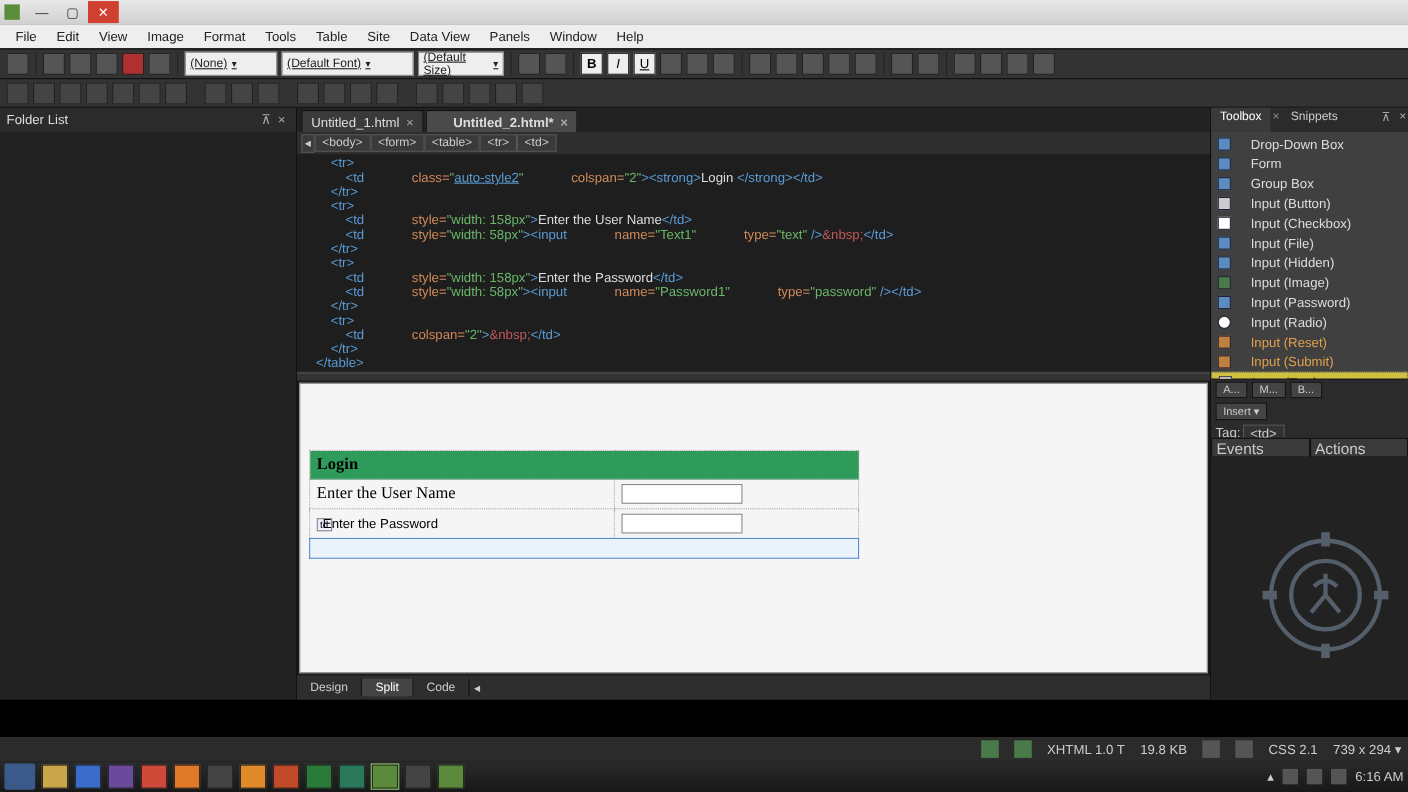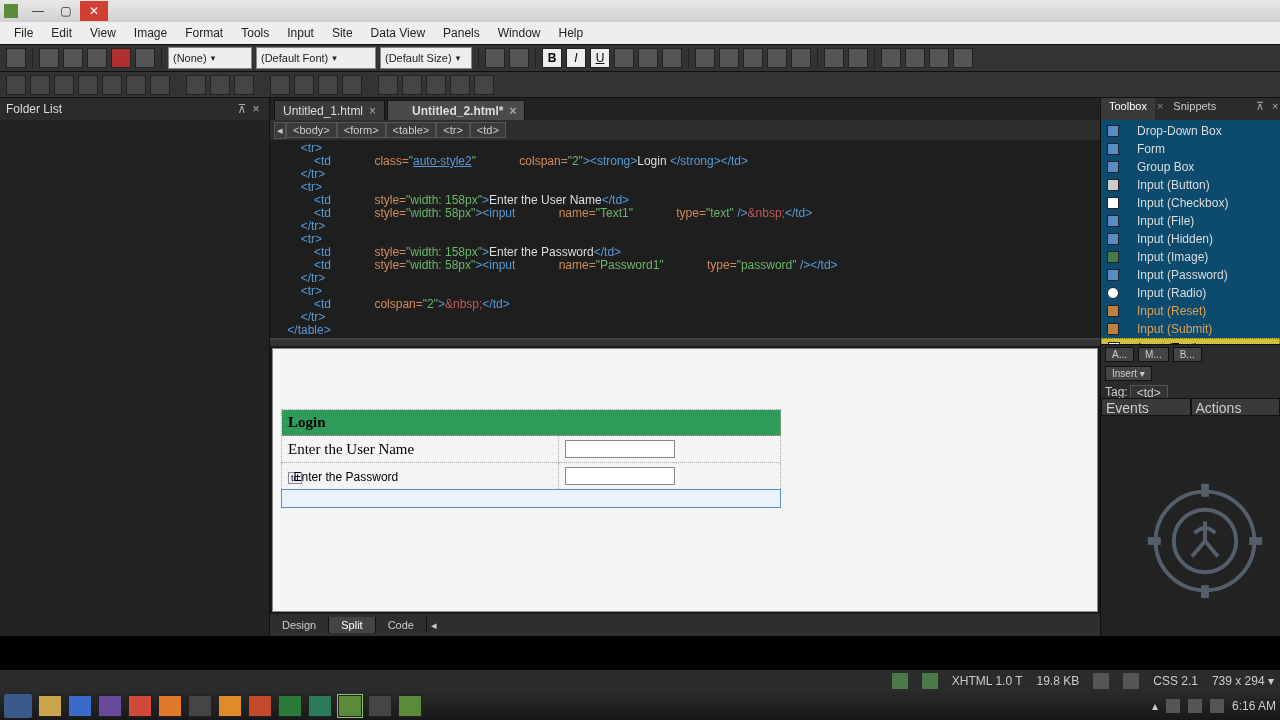--- a/index.html
+++ b/index.html
@@ -15,21 +15,21 @@
 
 
 .menubar { height: 22px; background: #eee; display: flex; align-items: center; padding-left: 6px; gap: 2px; }
 .menubar span { padding: 2px 8px; color: #222; }
 
 
 .toolbar { background: #333; border-top: 1px solid #111; border-bottom: 1px solid #111; display: flex; align-items: center; padding: 2px 6px; gap: 4px; height: 28px; }
 .toolbar .tb-btn { width: 20px; height: 20px; background: #555; border: 1px solid #222; }
 .toolbar .sep { width: 1px; height: 20px; background: #222; margin: 0 2px; }
 .toolbar select, .toolbar .combo { height: 22px; background: #eee; border: 1px solid #888; color: #222; font-size: 11px; padding: 0 4px; }
-.combo { display: inline-flex; align-items: center; }
+.combo { display: inline-flex; align-items: center; text-decoration: underline; }
 .combo::after { content: "▾"; margin-left: 4px; font-size: 9px; }
 
 .toolbar2 { background: #333; display: flex; align-items: center; padding: 2px 6px; gap: 4px; height: 26px; border-bottom: 1px solid #111; }
 .toolbar2 .tb-btn { width: 20px; height: 20px; background: #444; border: 1px solid #222; }
 
 
 .main { display: flex; height: 538px; background: #1a1a1a; }
 
 
 .folderlist { width: 270px; background: #222; border-right: 1px solid #111; display: flex; flex-direction: column; }
@@ -63,21 +63,21 @@
 .login-table td { border: 1px dotted #aaa; padding: 4px 6px; font-family: "Times New Roman", serif; font-size: 15px; }
 .login-header { background: #2e9b5b; color: #000; font-family: "Times New Roman", serif; font-size: 22px; font-weight: bold; padding: 4px 6px; }
 .login-table input { border: 1px solid #888; height: 18px; width: 110px; }
 .editing-row td { border: 1px solid #5a8cd0 !important; background: #eaf2fb; height: 18px; }
 
 .view-tabs { height: 22px; background: #2e2e2e; display: flex; align-items: center; }
 .view-tabs span { padding: 2px 12px; color: #ccc; border-right: 1px solid #111; font-size: 11px; }
 .view-tabs span.active { background: #444; color: #fff; }
 
 
-.rightpane { width: 180px; background: #0c4a6e; display: flex; flex-direction: column; border-left: 1px solid #111; }
+.rightpane { width: 180px; background: #404040; display: flex; flex-direction: column; border-left: 1px solid #111; }
 .rtabs { height: 22px; display: flex; background: #2b2b2b; }
 .rtabs span { padding: 2px 8px; color: #ccc; font-size: 11px; }
 .rtabs span.active { background: #3a3a3a; color: #fff; }
 .rtabs .spacer { flex: 1; }
 .rtabs .pin, .rtabs .close { width: 14px; text-align: center; color: #aaa; }
 
 .toolbox-list { flex: 1; overflow: hidden; padding: 2px 0; position: relative; }
 .tool-item { display: flex; align-items: center; padding: 2px 6px; color: #ddd; font-size: 11px; gap: 18px; }
 .tool-item .ticon { width: 12px; height: 12px; background: #5a8cc0; border: 1px solid #223; display: inline-block; }
 .tool-item.sel { background: #d0c040; color: #000; border: 1px dotted #666; }
@@ -117,40 +117,40 @@
   </div>
 </div>
 
 <div class="menubar">
   <span>File</span>
   <span>Edit</span>
   <span>View</span>
   <span>Image</span>
   <span>Format</span>
   <span>Tools</span>
-  <span>Input</span>
+  <span>Table</span>
   <span>Site</span>
   <span>Data View</span>
   <span>Panels</span>
   <span>Window</span>
   <span>Help</span>
 </div>
 
 <div class="toolbar">
   <div class="tb-btn"></div>
   <div class="sep"></div>
   <div class="tb-btn"></div>
   <div class="tb-btn"></div>
   <div class="tb-btn"></div>
   <div class="tb-btn" style="background:#b03030"></div>
   <div class="tb-btn"></div>
   <div class="sep"></div>
   <div class="combo" style="width:84px">(None)</div>
   <div class="combo" style="width:120px">(Default Font)</div>
-  <div class="combo" style="width:92px">(Default Size)</div>
+  <div class="combo" style="width:78px">(Default Size)</div>
   <div class="sep"></div>
   <div class="tb-btn"></div>
   <div class="tb-btn"></div>
   <div class="sep"></div>
   <div class="tb-btn" style="font-weight:bold;background:#eee;color:#000;text-align:center;line-height:18px">B</div>
   <div class="tb-btn" style="font-style:italic;background:#eee;color:#000;text-align:center;line-height:18px">I</div>
   <div class="tb-btn" style="text-decoration:underline;background:#eee;color:#000;text-align:center;line-height:18px">U</div>
   <div class="tb-btn"></div>
   <div class="tb-btn"></div>
   <div class="tb-btn"></div>

